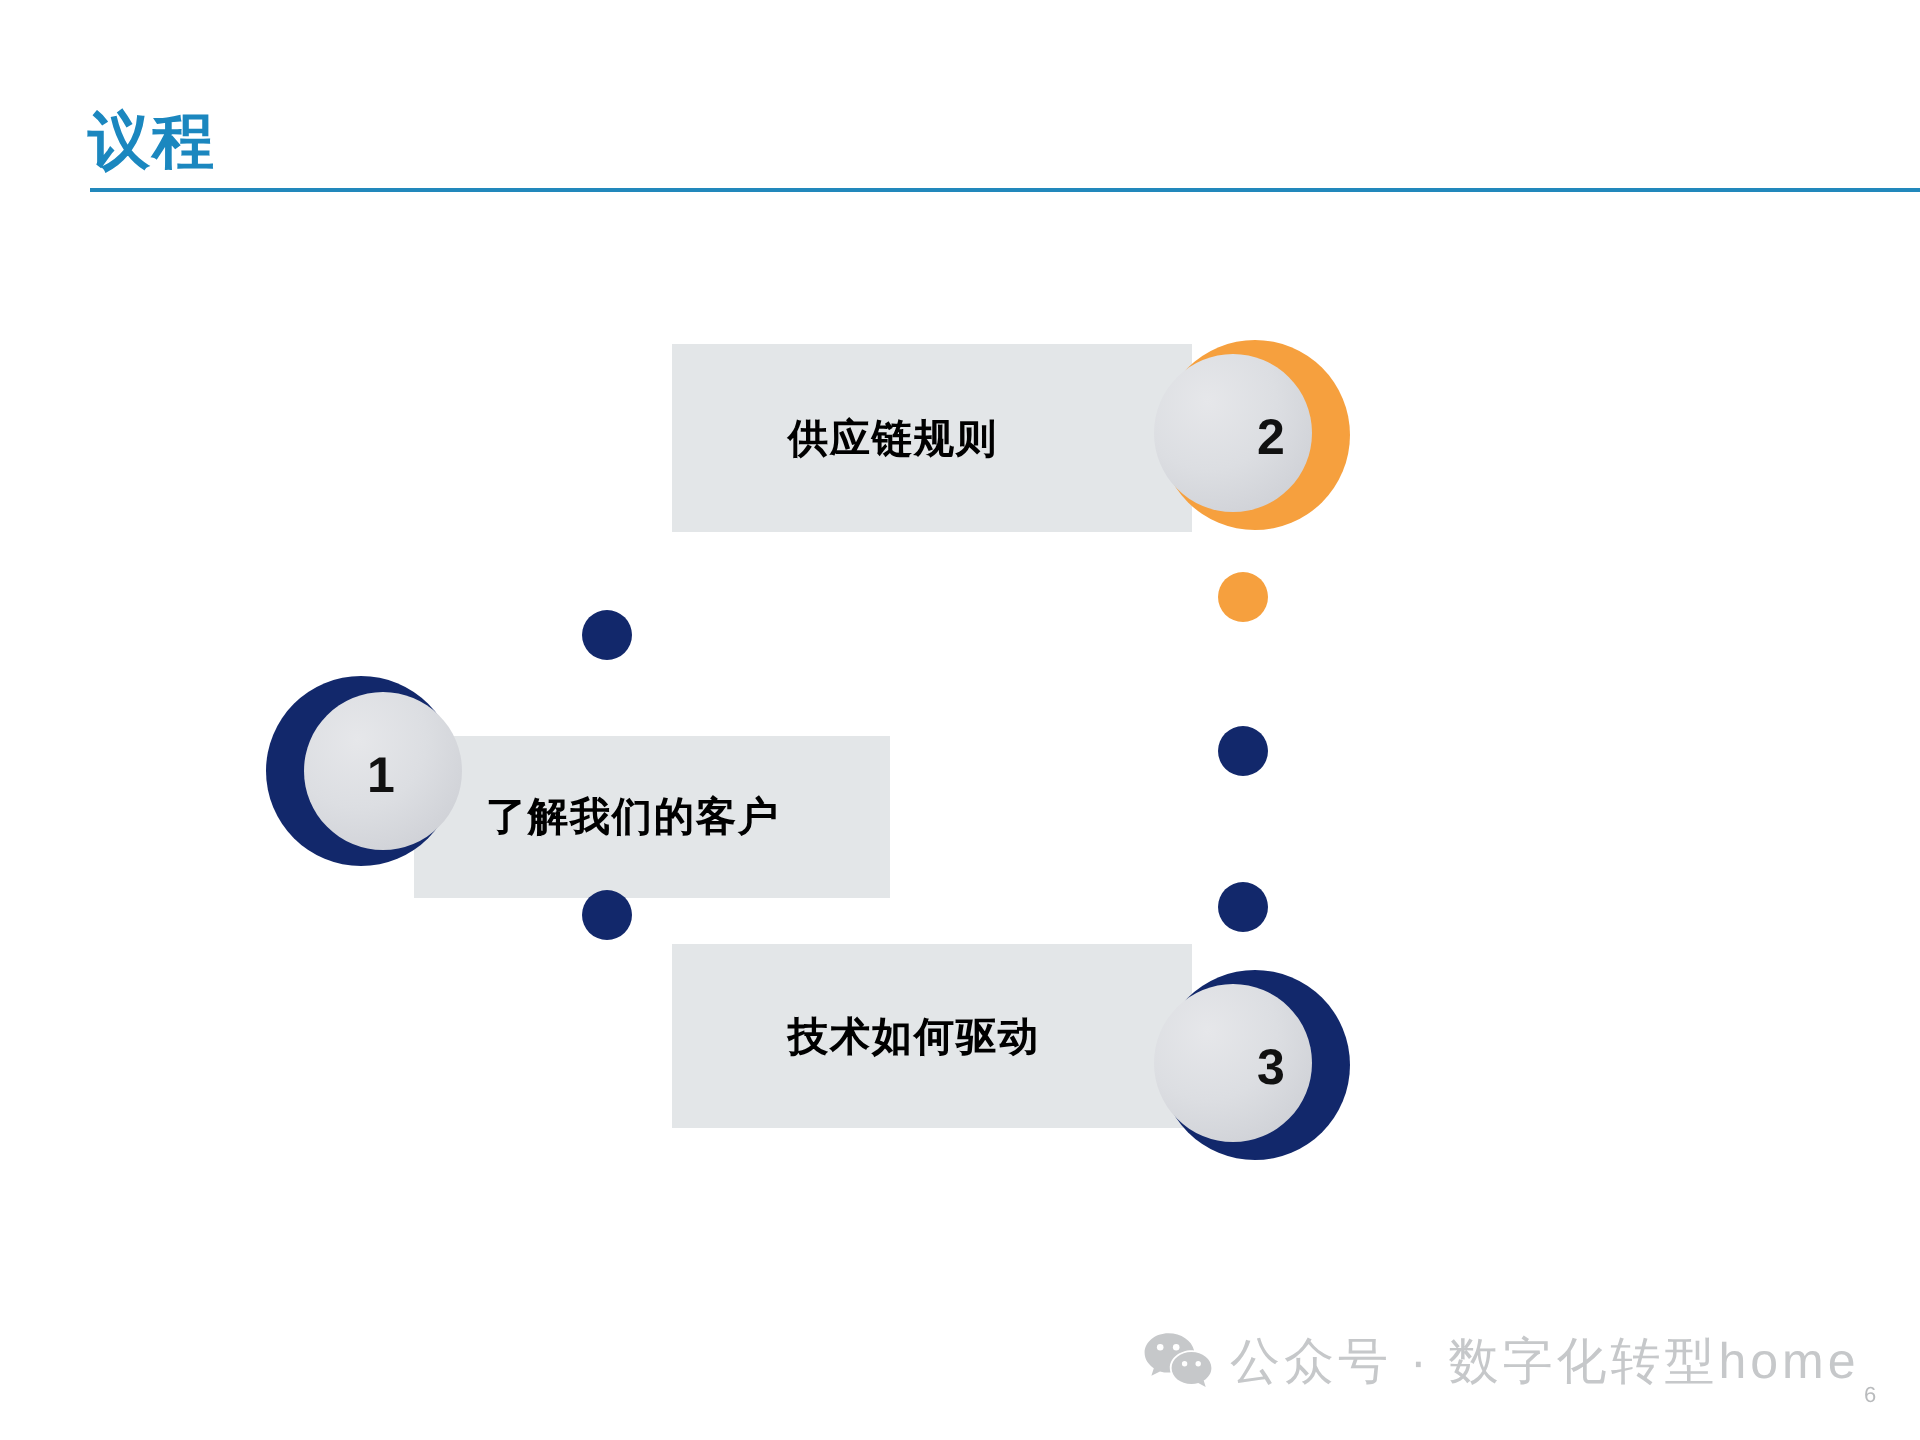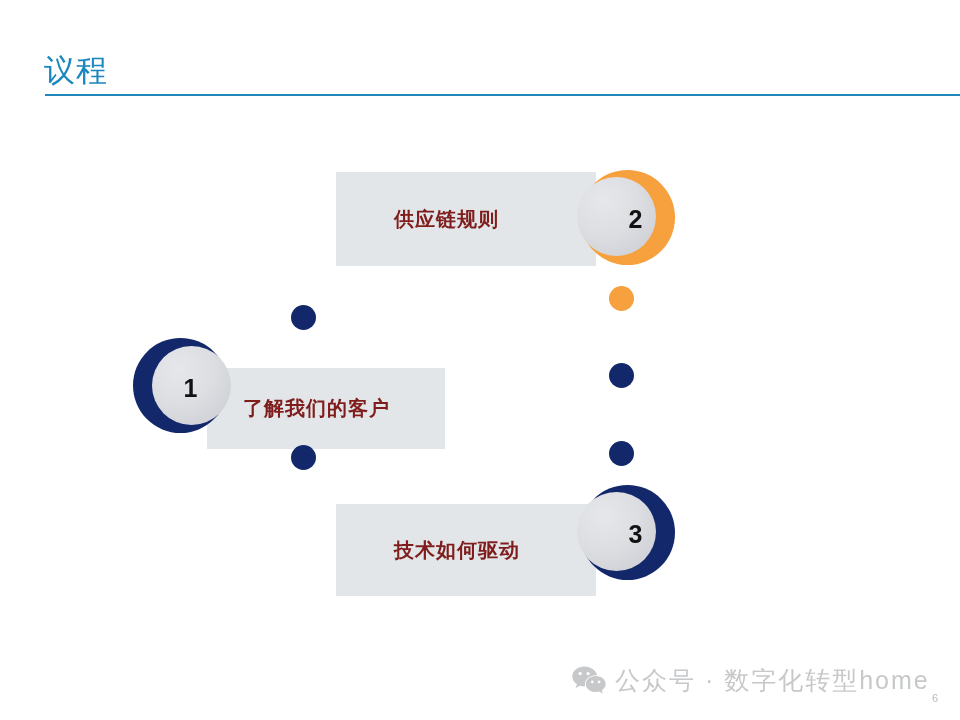--- a/index.html
+++ b/index.html
@@ -24,21 +24,21 @@
 
   
   .slide-title {
     position: absolute;
     left: 44px;
     top: 52px;
     font-size: 31px;
     line-height: 38px;
     letter-spacing: 1px;
     color: #1B87BF;
-    font-weight: 400;
+    font-weight: 700;
     white-space: nowrap;
   }
   .title-rule {
     position: absolute;
     left: 45px;
     top: 94px;
     width: 915px;
     height: 2px;
     background: #2288BC;
   }
@@ -52,29 +52,29 @@
   .row-box {
     position: absolute;
     background: #E3E6E8;
     display: flex;
     align-items: center;
     box-sizing: border-box;
   }
   .row-label {
     font-size: 20px;
     font-weight: bold;
-    color: #7f1d1d;
+    color: #000000;
     letter-spacing: 1px;
     white-space: nowrap;
   }
 
   
   .box-2 { left: 336px; top: 172px;  width: 260px; height: 94px; }
   .box-1 { left: 207px; top: 345px;  width: 238px; height: 81px; margin-top: 23px; }
-  .box-3 { left: 336px; top: 504px;  width: 260px; height: 92px; }
+  .box-3 { left: 336px; top: 472px;  width: 260px; height: 92px; }
 
   
   .box-2 .row-label { margin-left: 58px; }
   .box-3 .row-label { margin-left: 58px; }
   .box-1 .row-label { margin-left: 36px; }
 
   
   .num-circle {
     position: absolute;
     width: 95px;

